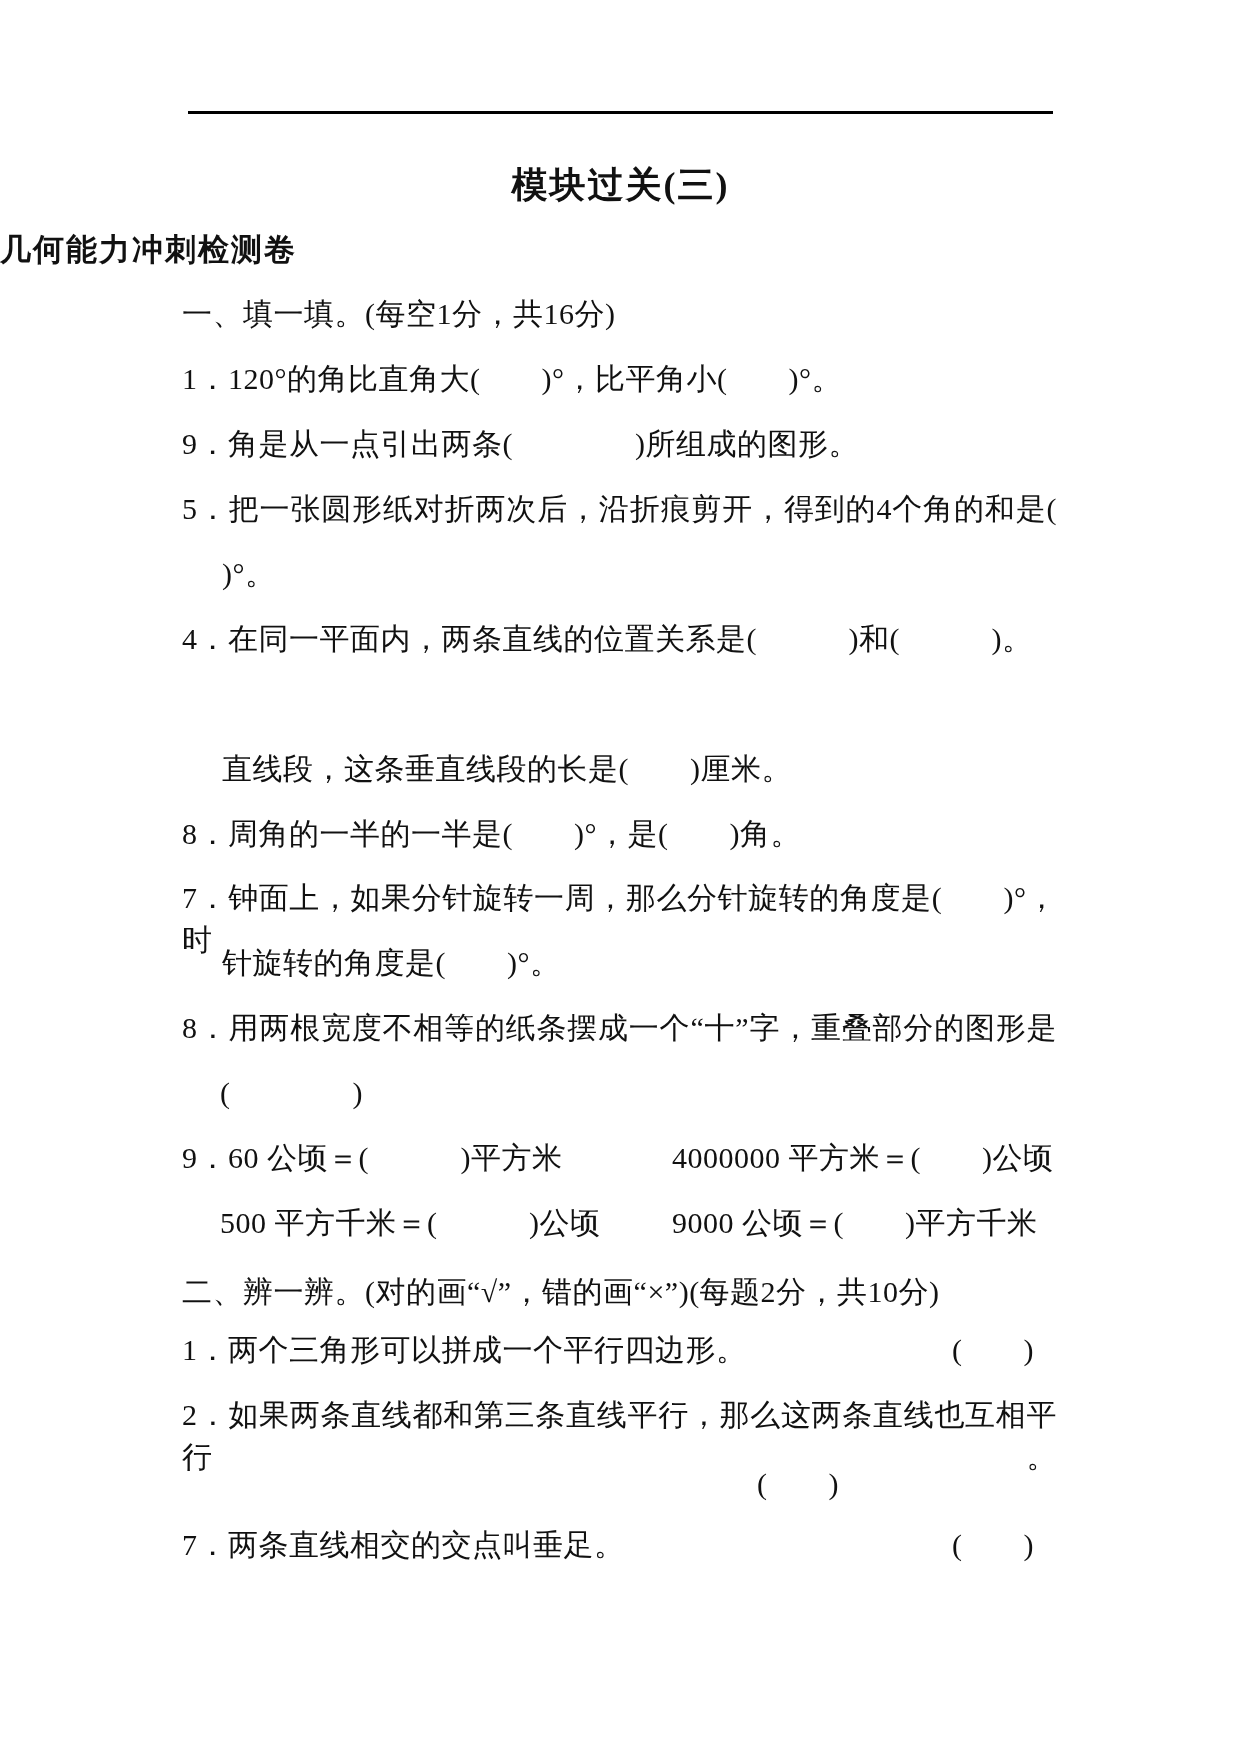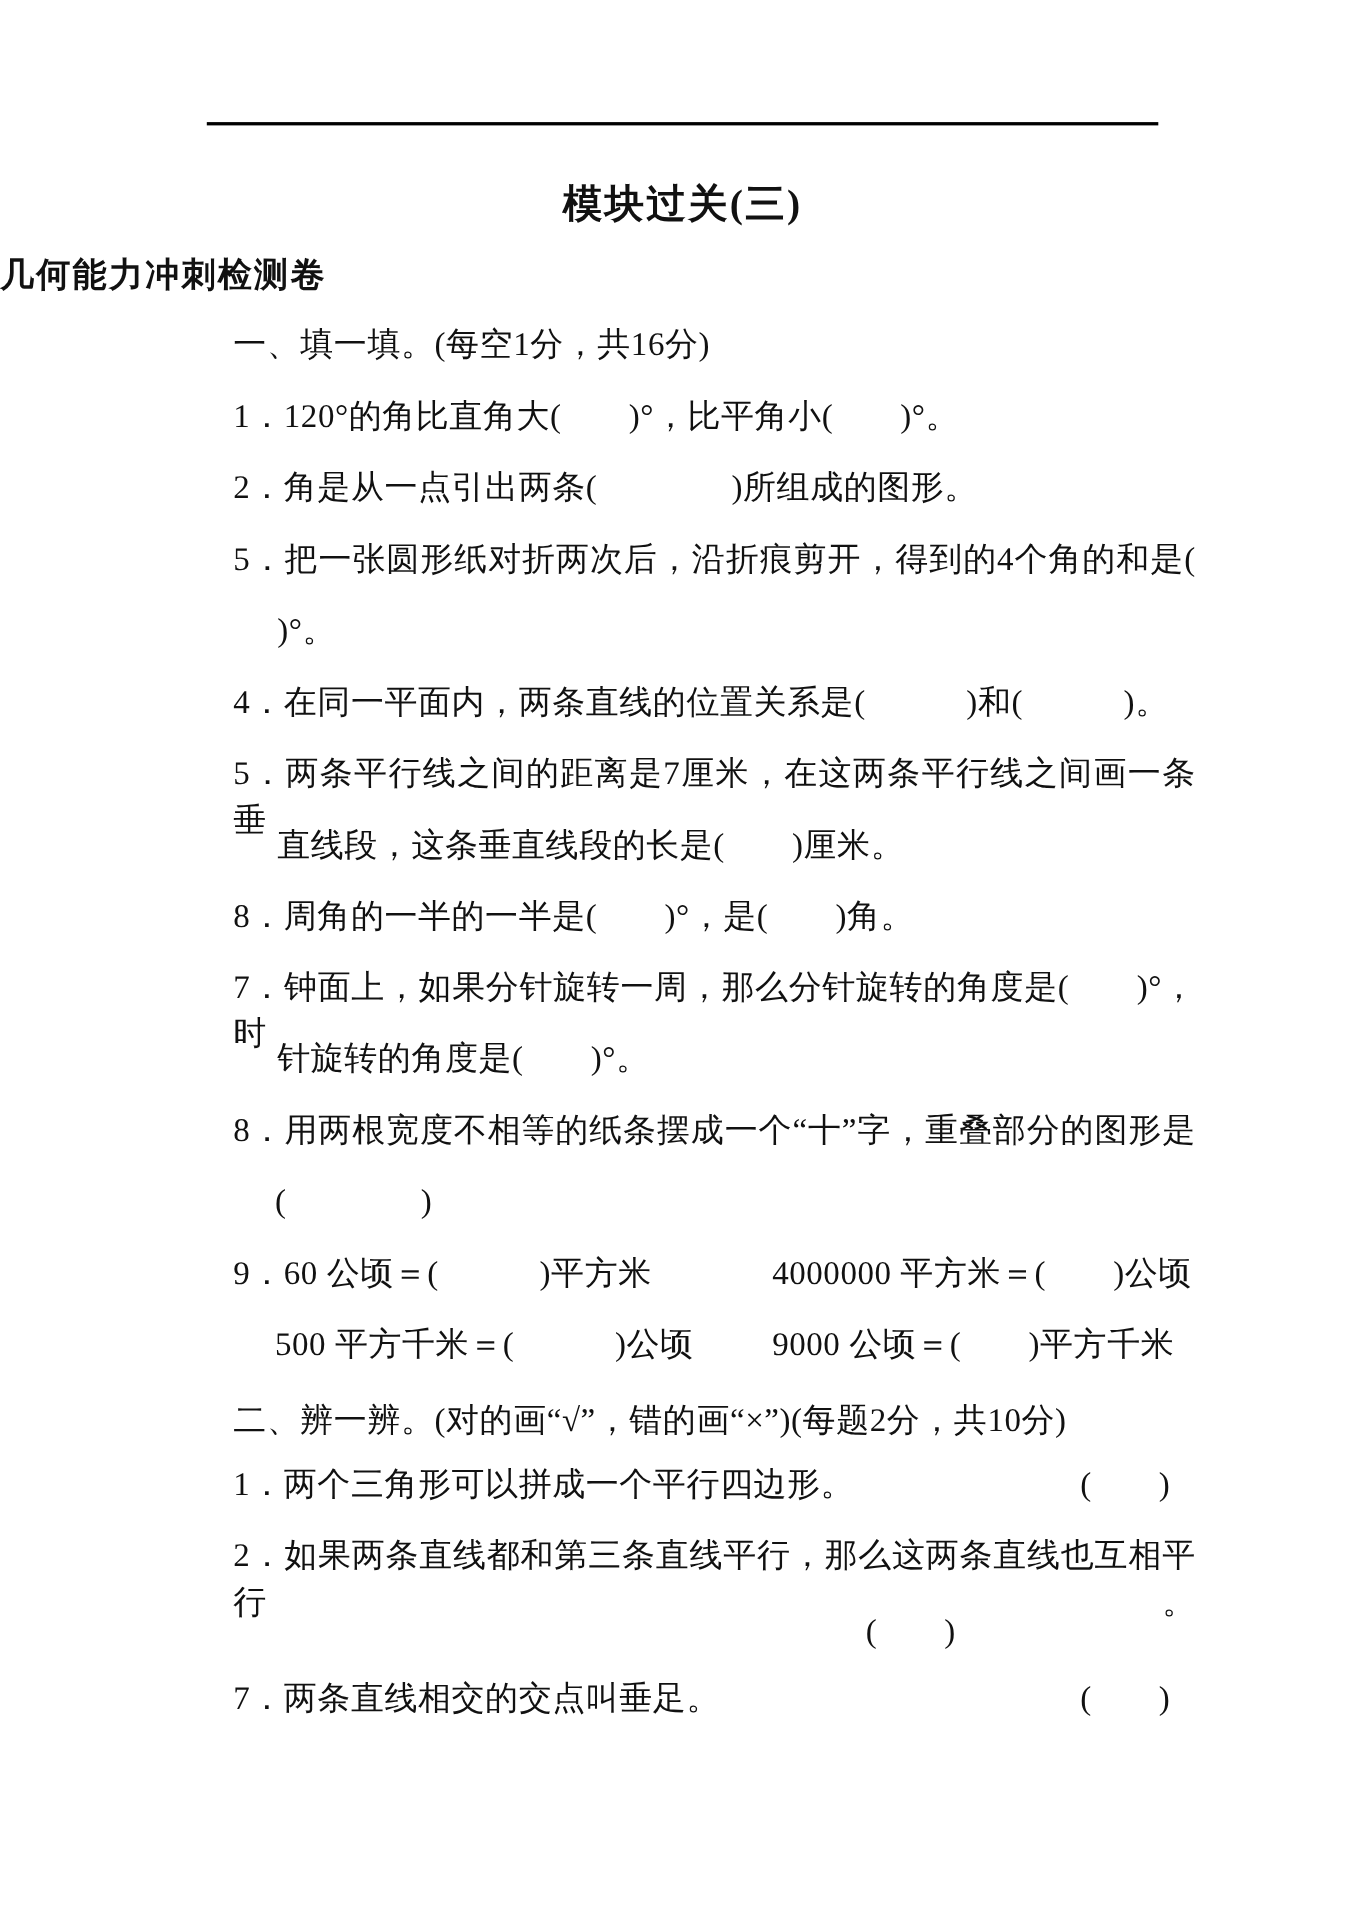--- a/index.html
+++ b/index.html
@@ -35,21 +35,20 @@
     font-weight:bold;
     letter-spacing:2px;
   }
   .line{
     position:absolute;
     left:182px;
     font-size:30px;
     line-height:42px;
     white-space:pre;
     letter-spacing:0.5px;
-    margin-left:30px;
   }
   .indent{left:222px;}
   .justify{
     width:875px;
     white-space:normal;
     text-align:justify;
     text-align-last:justify;
   }
   .col2{left:672px;}
   .answer{left:952px;}
@@ -62,28 +61,27 @@
 
   <div class="rule"></div>
 
   <div class="doc-title">模块过关(三)</div>
   <div class="doc-subtitle">几何能力冲刺检测卷</div>
 
   <div class="line" style="top:293px">一、填一填。(每空1分，共16分)</div>
 
   <div class="line" style="top:358px">1．120°的角比直角大(　　)°，比平角小(　　)°。</div>
 
-  <div class="line" style="top:423px">2．角是从一点引出两条(　　　　)所组成的图形。</div>
+  <div class="line" style="top:423px">9．角是从一点引出两条(　　　　)所组成的图形。</div>
 
   <div class="line justify" style="top:488px">5．把一张圆形纸对折两次后，沿折痕剪开，得到的4个角的和是(</div>
   <div class="line indent" style="top:553px">)°。</div>
 
   <div class="line" style="top:618px">4．在同一平面内，两条直线的位置关系是(　　　)和(　　　)。</div>
 
-  <div class="line justify" style="top:683px">5．两条平行线之间的距离是7厘米，在这两条平行线之间画一条垂</div>
   <div class="line indent" style="top:748px">直线段，这条垂直线段的长是(　　)厘米。</div>
 
   <div class="line" style="top:813px">8．周角的一半的一半是(　　)°，是(　　)角。</div>
 
   <div class="line justify" style="top:877px">7．钟面上，如果分针旋转一周，那么分针旋转的角度是(　　)°，时</div>
   <div class="line indent" style="top:942px">针旋转的角度是(　　)°。</div>
 
   <div class="line justify" style="top:1007px">8．用两根宽度不相等的纸条摆成一个“十”字，重叠部分的图形是</div>
   <div class="line" style="top:1072px;left:220px">(　　　　)</div>
 

